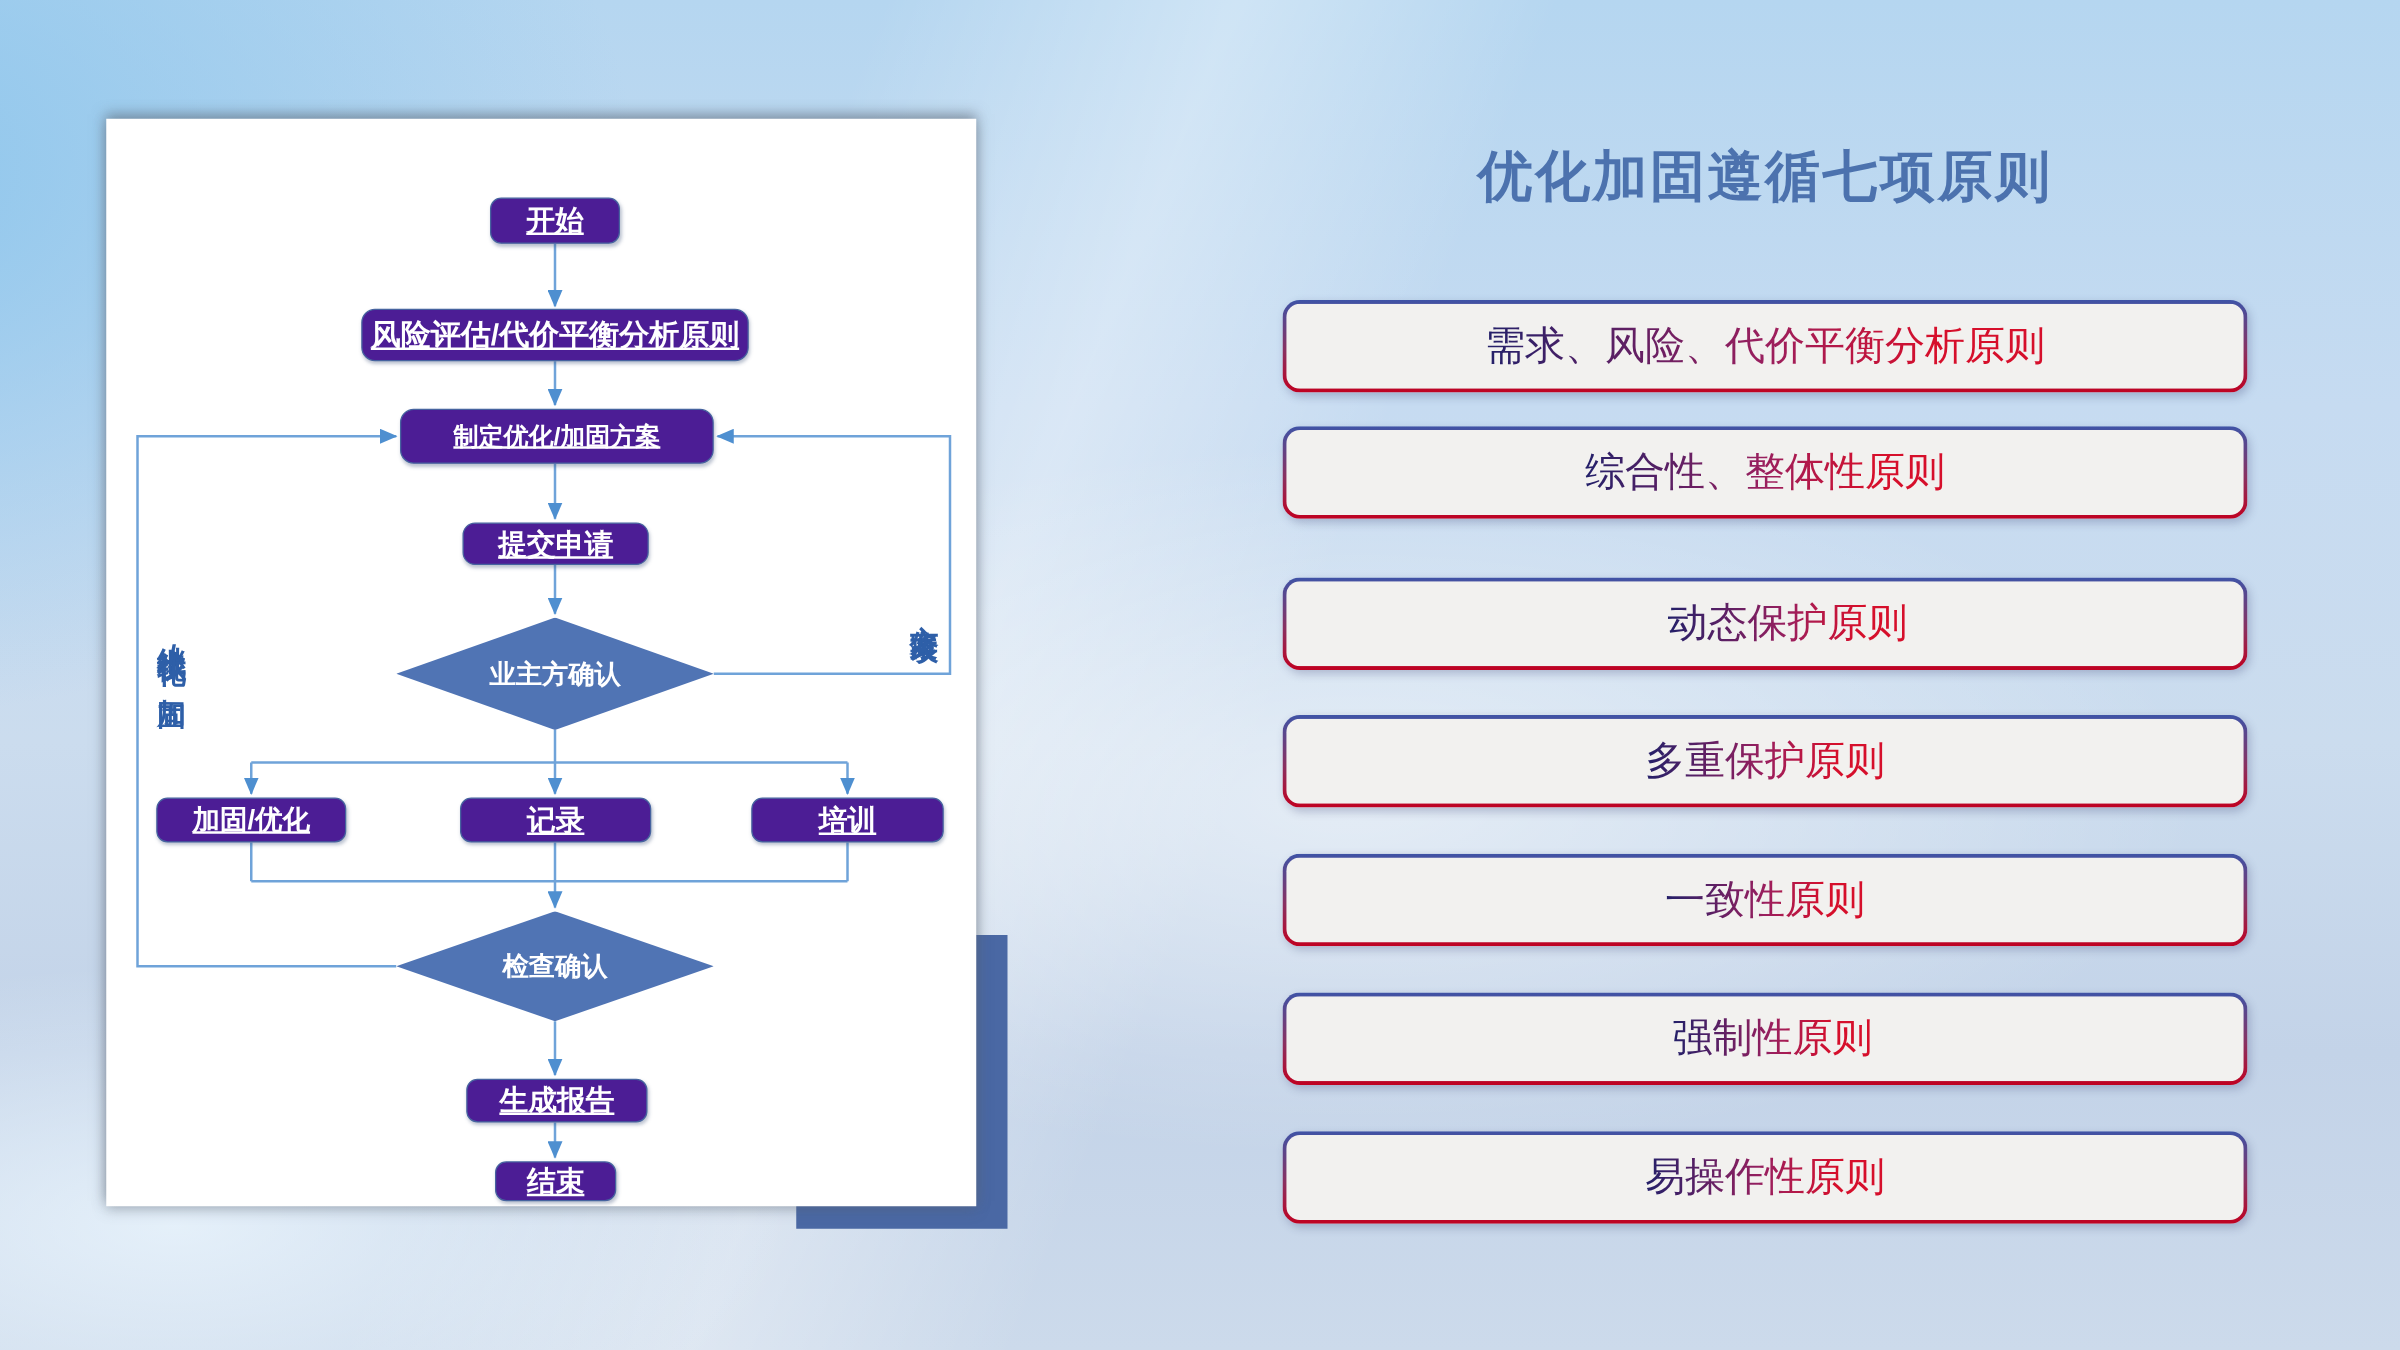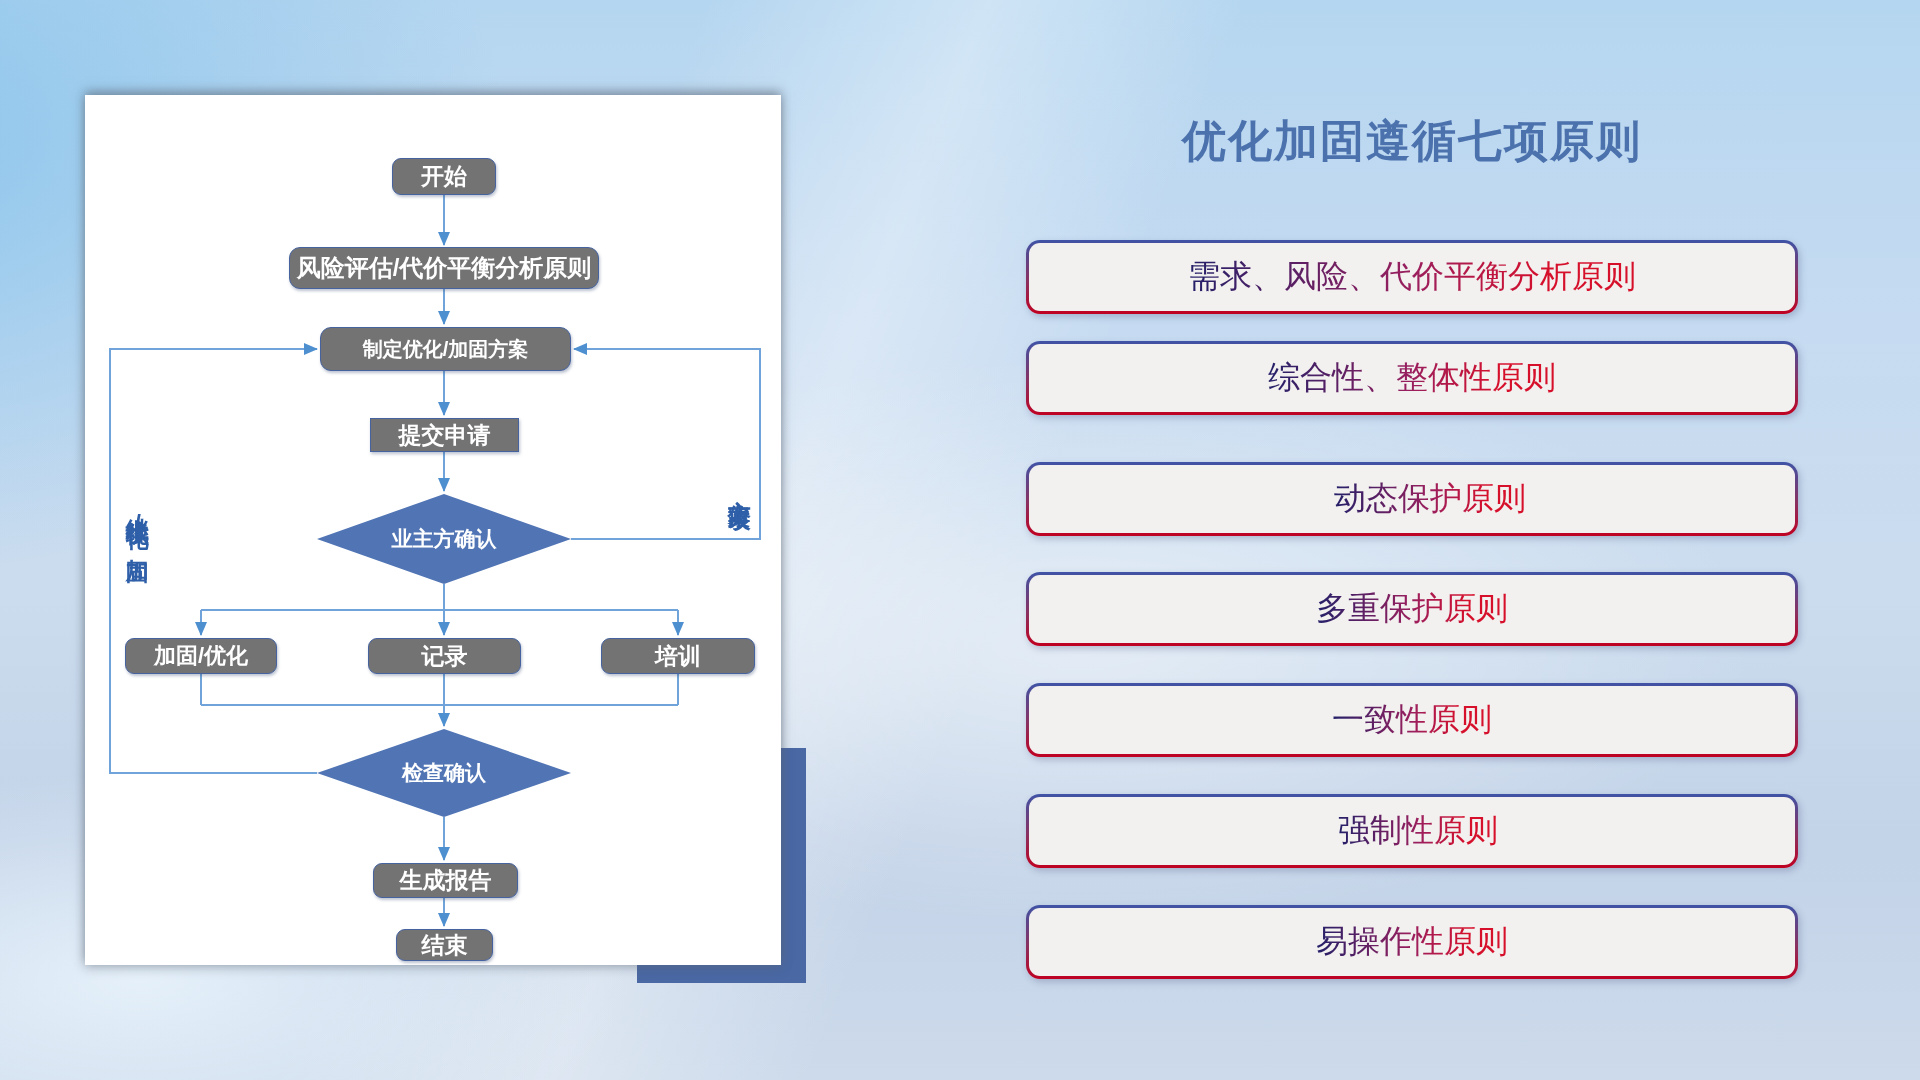--- a/index.html
+++ b/index.html
@@ -12,23 +12,23 @@
       radial-gradient(900px 620px at -120px 140px, #8ec6ec, rgba(142,198,236,0) 70%),
       linear-gradient(180deg,#b5d6f0 0%,#c6dbf1 30%,#cbdcee 55%,#c3d3e8 78%,#ccdaeb 100%);
   }
 
   
   .shadow-rect{position:absolute;left:637px;top:748px;width:169px;height:235px;background:#4a68a4;z-index:1;}
   .panel{position:absolute;left:85px;top:95px;width:696px;height:870px;background:#ffffff;z-index:2;
          box-shadow:0 -4px 10px rgba(90,100,115,0.55), 0 3px 10px rgba(90,100,115,0.35);}
   .connectors{position:absolute;left:0;top:0;width:696px;height:870px;}
 
-  .fc-rect{position:absolute;background:#737373;border:1px solid #46639f;color:#ffffff;font-weight:bold;
+  .fc-rect{position:absolute;background:#4c1d95;border:1px solid #46639f;color:#ffffff;font-weight:bold;
            display:flex;align-items:center;justify-content:center;box-sizing:border-box;
-           box-shadow:1px 2px 3px rgba(60,80,120,0.35);}
+           box-shadow:1px 2px 3px rgba(60,80,120,0.35);text-decoration:underline;}
   .fc-diamond{position:absolute;background:#5074b4;color:#ffffff;font-weight:bold;
            display:flex;align-items:center;justify-content:center;box-sizing:border-box;
            clip-path:polygon(50% 0,100% 50%,50% 100%,0 50%);}
   .fc-vlabel{position:absolute;color:#2e5fa8;font-weight:bold;font-size:23px;line-height:1.25;
            writing-mode:vertical-rl;text-orientation:upright;letter-spacing:3px;text-align:center;}
 
   
   .r-title{position:absolute;left:1026px;top:112px;width:772px;text-align:center;
            font-size:44px;font-weight:bold;color:#4c72ae;letter-spacing:2px;}
   .p-box{position:absolute;left:1026px;width:772px;height:74px;border:3px solid transparent;border-radius:14px;
@@ -76,21 +76,21 @@
         <path d="M359 803 L359 831" marker-end="url(#ah)"></path>
       </g>
     </svg>
 
     <div class="fc-rect" style="left:307px;top:63px;width:104px;height:37px;border-radius:9px;font-size:23px;">开始</div>
 
     <div class="fc-rect" style="left:204px;top:152px;width:310px;height:42px;border-radius:11px;font-size:24px;">风险评估/代价平衡分析原则</div>
 
     <div class="fc-rect" style="left:235px;top:232px;width:251px;height:44px;border-radius:11px;font-size:20px;">制定优化/加固方案</div>
 
-    <div class="fc-rect" style="left:285px;top:323px;width:149px;height:34px;border-radius:0;font-size:23px;">提交申请</div>
+    <div class="fc-rect" style="left:285px;top:323px;width:149px;height:34px;border-radius:10px;font-size:23px;">提交申请</div>
 
     <div class="fc-diamond" style="left:232px;top:399px;width:254px;height:90px;font-size:21px;">业主方确认</div>
 
     <div class="fc-rect" style="left:40px;top:543px;width:152px;height:36px;border-radius:9px;font-size:22px;">加固/优化</div>
 
     <div class="fc-rect" style="left:283px;top:543px;width:153px;height:36px;border-radius:9px;font-size:23px;">记录</div>
 
     <div class="fc-rect" style="left:516px;top:543px;width:154px;height:36px;border-radius:9px;font-size:23px;">培训</div>
 
     <div class="fc-diamond" style="left:232px;top:634px;width:254px;height:88px;font-size:21px;font-family:Liberation Mono, monospace;">检查确认</div>

